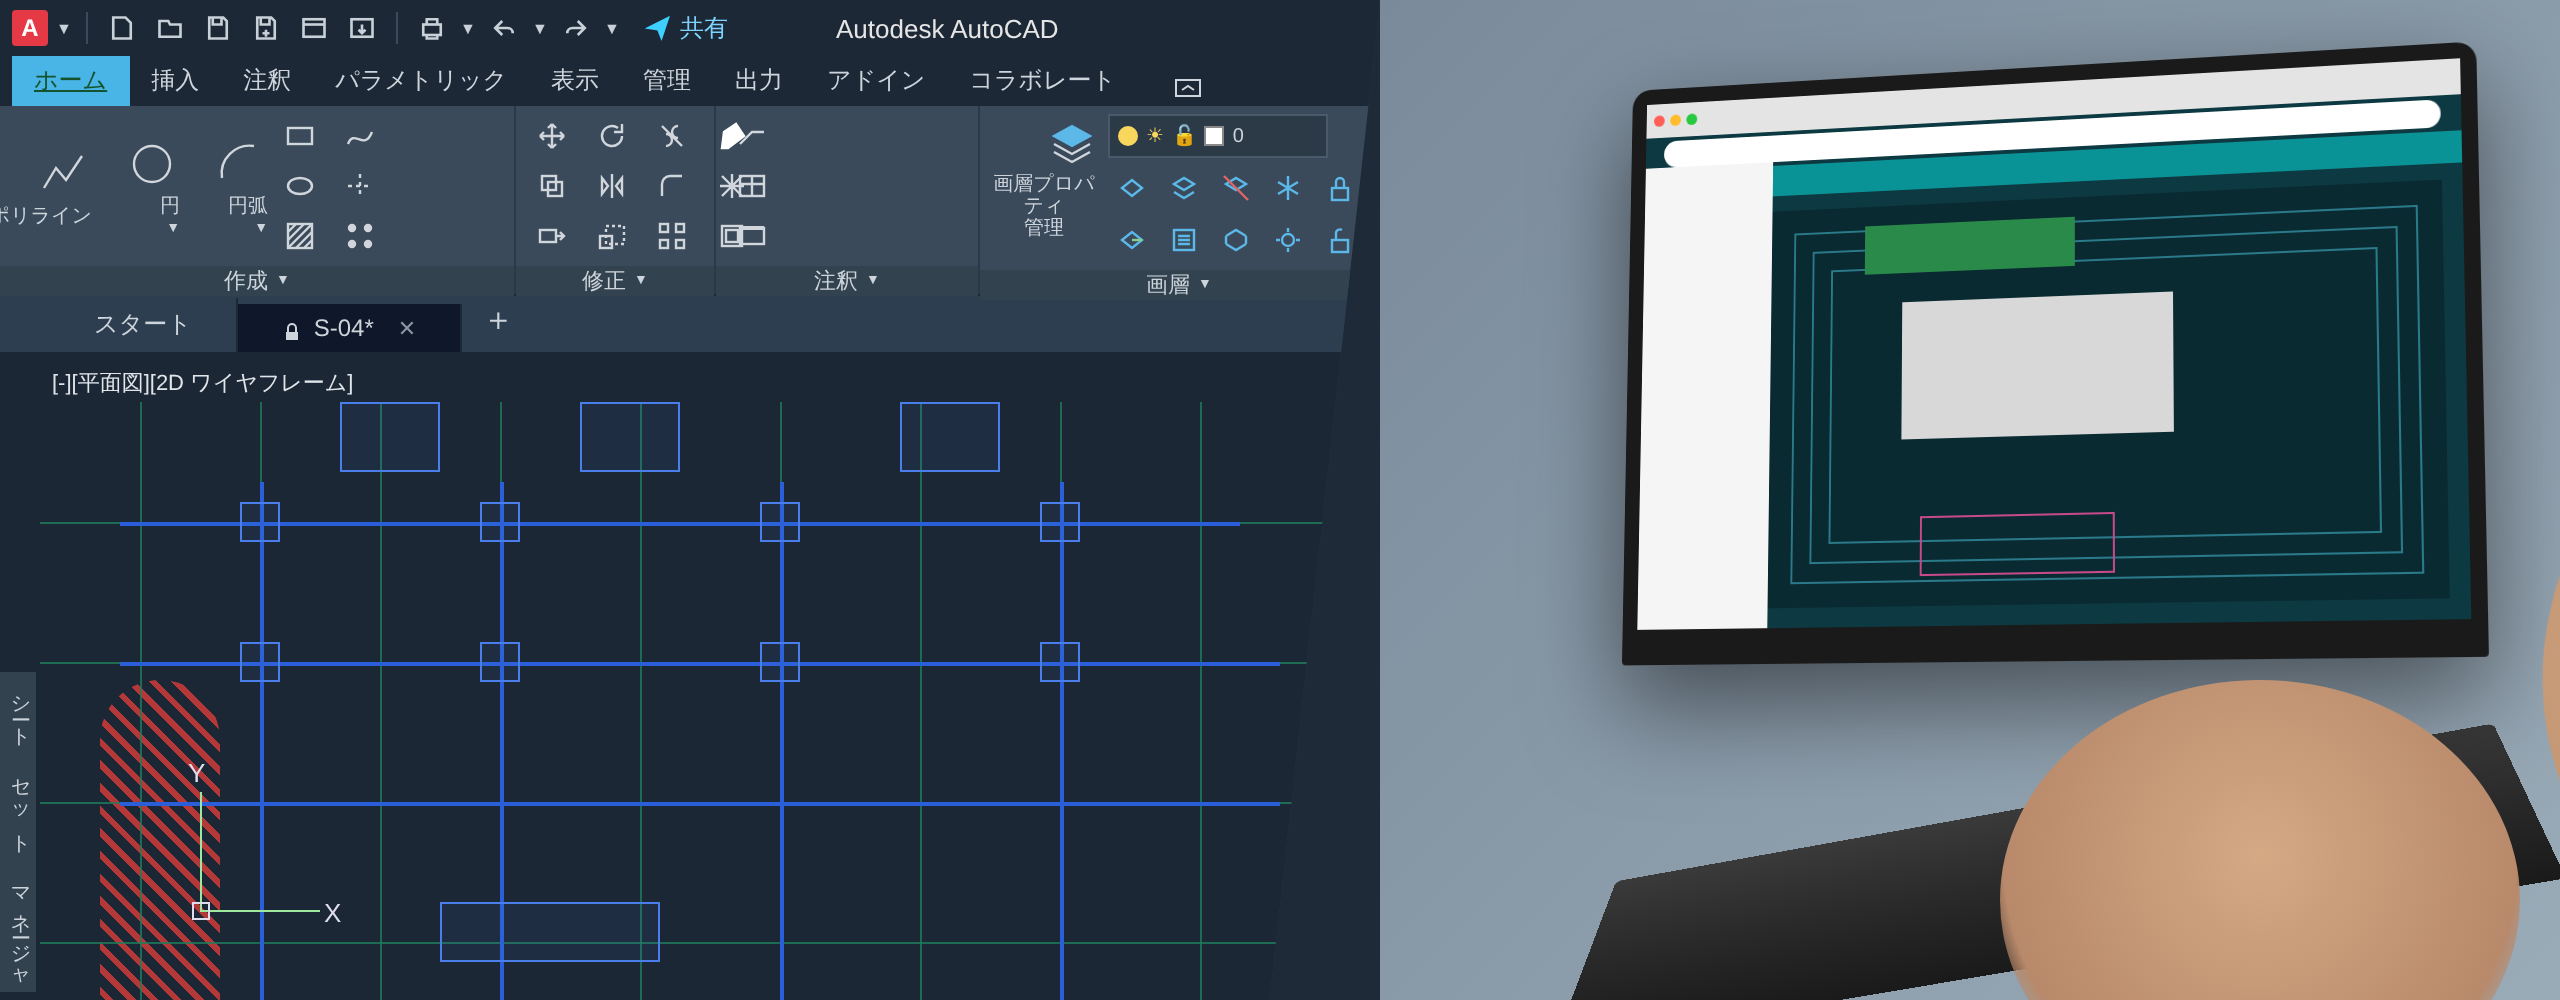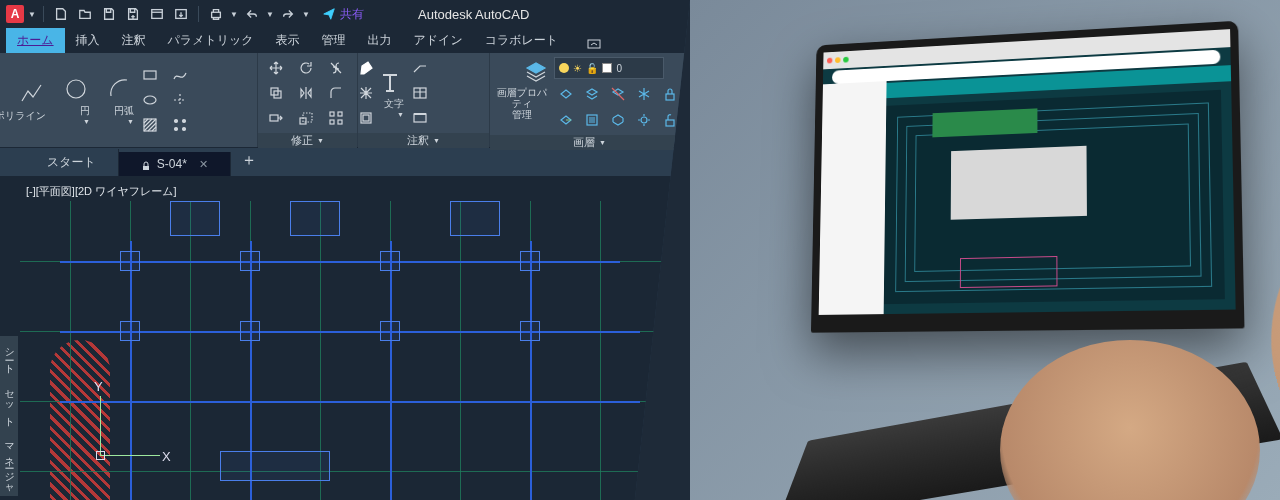--- a/index.html
+++ b/index.html
@@ -9,28 +9,28 @@
 .left-pane { width:690px; height:500px; background:#2c3e50; position:relative; overflow:hidden; clip-path:polygon(0 0,100% 0,92% 100%,0 100%); z-index:2; }
 .right-pane { flex:1; background:linear-gradient(135deg,#7a8a9a,#9aabb8); position:relative; }
 
 
 .qat { height:28px; background:#1c2836; display:flex; align-items:center; padding:0 6px; gap:4px; }
 .app-icon { width:18px; height:18px; background:#e63946; display:flex; align-items:center; justify-content:center; color:#fff; font-weight:bold; font-size:12px; border-radius:2px; }
 .qat .sep { width:1px; height:16px; background:#3a4a5a; margin:0 3px; }
 .qat-btn { width:20px; height:20px; display:flex; align-items:center; justify-content:center; color:#c8d0d8; cursor:pointer; }
 .qat-btn svg { width:14px; height:14px; stroke:#c8d0d8; fill:none; stroke-width:1.5; }
 .dd-caret { width:8px; color:#c8d0d8; font-size:8px; }
-.share { display:flex; align-items:center; gap:4px; color:#8b5cf6; font-size:12px; margin-left:8px; }
+.share { display:flex; align-items:center; gap:4px; color:#7dd3fc; font-size:12px; margin-left:8px; }
 .share svg { width:14px; height:14px; stroke:#3ed0ff; fill:#3ed0ff; }
 .app-title { color:#e5e5e5; font-size:13px; margin-left:50px; }
 
 
 .rtabs { height:25px; background:#1c2836; display:flex; align-items:flex-end; padding-left:6px; gap:0; }
 .rtab { padding:4px 11px; font-size:12px; color:#cdd4db; cursor:pointer; }
-.rtab.active { background:#49b5e7; color:#4c1d95;text-decoration:underline; }
+.rtab.active { background:#49b5e7; color:#14532d;text-decoration:underline; }
 .rtab-end { margin-left:12px; color:#cdd4db; display:flex; align-items:center; padding:4px 6px; }
 
 
 .ribbon { height:95px; background:#3a4a5a; display:flex; border-bottom:1px solid #1c2836; }
 .panel { border-right:1px solid #2c3a48; display:flex; flex-direction:column; }
 .panel-body { flex:1; display:flex; padding:4px; gap:2px; }
 .panel-title { height:18px; font-size:11px; color:#cdd4db; text-align:center; display:flex; align-items:center; justify-content:center; gap:4px; background:#33424f; }
 .panel-title .car { font-size:7px; }
 .big-btn { width:42px; display:flex; flex-direction:column; align-items:flex-end; justify-content:center; gap:2px; cursor:pointer; }
 .big-btn .ico { width:28px; height:28px; display:flex; align-items:center; justify-content:center; }
@@ -240,20 +240,24 @@
             <div class="sm">
                 <svg viewBox="0 0 16 16">
                   <circle cx="4" cy="4" r="1.5" fill="#d0d6dc"></circle>
                   <circle cx="12" cy="4" r="1.5" fill="#d0d6dc"></circle>
                   <circle cx="4" cy="12" r="1.5" fill="#d0d6dc"></circle>
                   <circle cx="12" cy="12" r="1.5" fill="#d0d6dc"></circle>
                 </svg>
               </div>
           </div>
         </div>
+        <div class="panel-title">
+            <span>作成</span>
+            <span class="car">▼</span>
+          </div>
       </div>
 
       <div class="panel" style="width:100px">
         <div class="panel-body">
           <div class="grid-col">
             <div class="sm">
                 <svg viewBox="0 0 16 16">
                   <path d="M8 2v12M2 8h12M8 2l-2 2M8 2l2 2M8 14l-2-2M8 14l2-2M2 8l2-2M2 8l2 2M14 8l-2-2M14 8l-2 2"></path>
                 </svg>
               </div>
@@ -328,29 +332,20 @@
           </div>
         </div>
         <div class="panel-title">
             <span>修正</span>
             <span class="car">▼</span>
           </div>
       </div>
 
       <div class="panel" style="width:132px">
         <div class="panel-body">
-          <div class="big-btn">
-            <div class="ico">
-                <svg viewBox="0 0 26 26">
-                  <path d="M6 6h14M13 6v16M9 22h8" stroke-width="2"></path>
-                </svg>
-              </div>
-            <div class="lbl">文字</div>
-            <div class="car">▼</div>
-          </div>
           <div class="grid-col">
             <div class="sm">
                 <svg viewBox="0 0 16 16">
                   <path d="M2 12l6-6h6"></path>
                 </svg>
               </div>
             <div class="sm">
                 <svg viewBox="0 0 16 16">
                   <rect x="2" y="3" width="12" height="10"></rect>
                   <path d="M2 7h12M8 3v10"></path>

